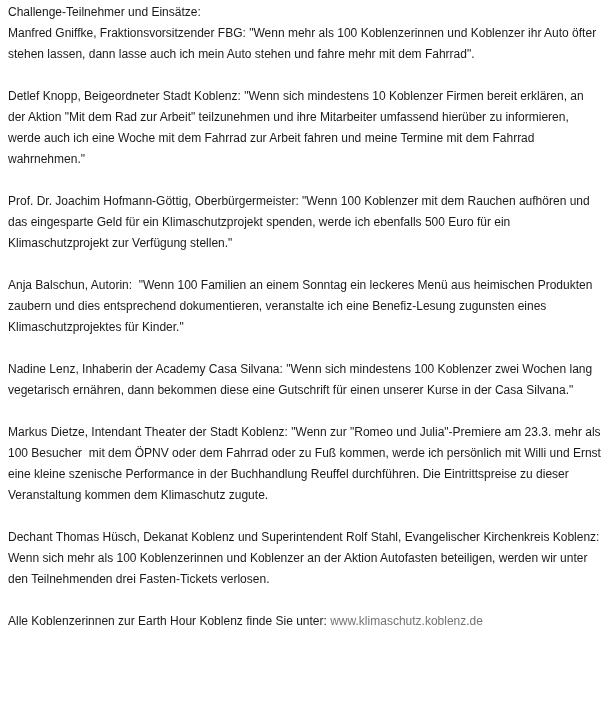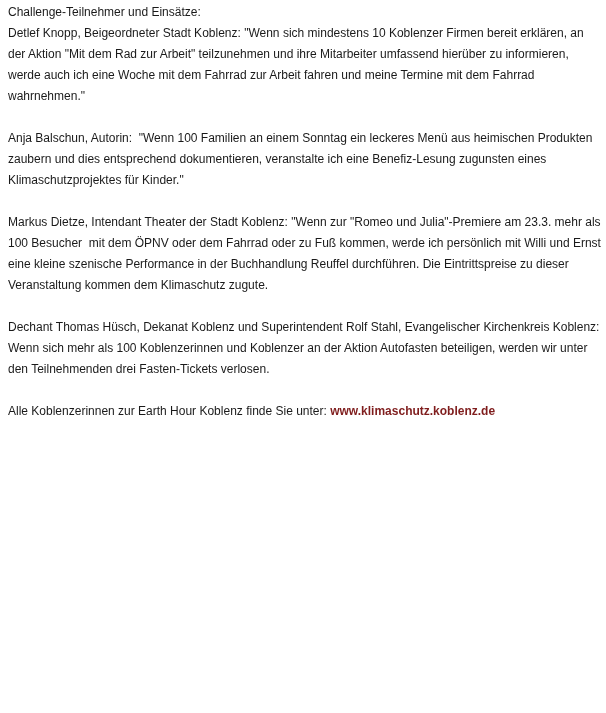--- a/index.html
+++ b/index.html
@@ -39,44 +39,46 @@
     margin: 0;
     padding: 0;
   }
   .link-line {
     margin: 0;
     padding: 0;
     white-space: pre-wrap;
   }
   a.url,
   span.url {
-    color: #7f1d1d;
+    color: #737373;
     text-decoration: none;
-    font-weight: bold;
   }
   .intro {
     margin: 0;
     padding: 0;
     white-space: pre-wrap;
   }
 </style>
 </head>
 <body>
 
 <div class="page">
 
   <p class="para tight intro">Challenge-Teilnehmer und Einsätze:</p>
 
 
+  <p class="para">Manfred Gniffke, Fraktionsvorsitzender FBG: "Wenn mehr als 100 Koblenzerinnen und Koblenzer ihr Auto öfter stehen lassen, dann lasse auch ich mein Auto stehen und fahre mehr mit dem Fahrrad".</p>
 
   <p class="para">Detlef Knopp, Beigeordneter Stadt Koblenz: "Wenn sich mindestens 10 Koblenzer Firmen bereit erklären, an der Aktion "Mit dem Rad zur Arbeit" teilzunehmen und ihre Mitarbeiter umfassend hierüber zu informieren, werde auch ich eine Woche mit dem Fahrrad zur Arbeit fahren und meine Termine mit dem Fahrrad wahrnehmen."</p>
 
+  <p class="para">Prof. Dr. Joachim Hofmann-Göttig, Oberbürgermeister: "Wenn 100 Koblenzer mit dem Rauchen aufhören und das eingesparte Geld für ein Klimaschutzprojekt spenden, werde ich ebenfalls 500 Euro für ein Klimaschutzprojekt zur Verfügung stellen."</p>
 
   <p class="para">Anja Balschun, Autorin:  "Wenn 100 Familien an einem Sonntag ein leckeres Menü aus heimischen Produkten zaubern und dies entsprechend dokumentieren, veranstalte ich eine Benefiz-Lesung zugunsten eines Klimaschutzprojektes für Kinder."</p>
 
+  <p class="para">Nadine Lenz, Inhaberin der Academy Casa Silvana: "Wenn sich mindestens 100 Koblenzer zwei Wochen lang vegetarisch ernähren, dann bekommen diese eine Gutschrift für einen unserer Kurse in der Casa Silvana."</p>
 
   <p class="para">Markus Dietze, Intendant Theater der Stadt Koblenz: "Wenn zur "Romeo und Julia"-Premiere am 23.3. mehr als 100 Besucher  mit dem ÖPNV oder dem Fahrrad oder zu Fuß kommen, werde ich persönlich mit Willi und Ernst eine kleine szenische Performance in der Buchhandlung Reuffel durchführen. Die Eintrittspreise zu dieser Veranstaltung kommen dem Klimaschutz zugute.</p>
 
   <p class="para">Dechant Thomas Hüsch, Dekanat Koblenz und Superintendent Rolf Stahl, Evangelischer Kirchenkreis Koblenz: Wenn sich mehr als 100 Koblenzerinnen und Koblenzer an der Aktion Autofasten beteiligen, werden wir unter den Teilnehmenden drei Fasten-Tickets verlosen.</p>
 
   <div class="links-block">
 
     <div class="link-line"><span>Alle Koblenzerinnen zur Earth Hour Koblenz finde Sie unter: </span><a class="url" href="#">www.klimaschutz.koblenz.de</a></div>
 
   </div>

